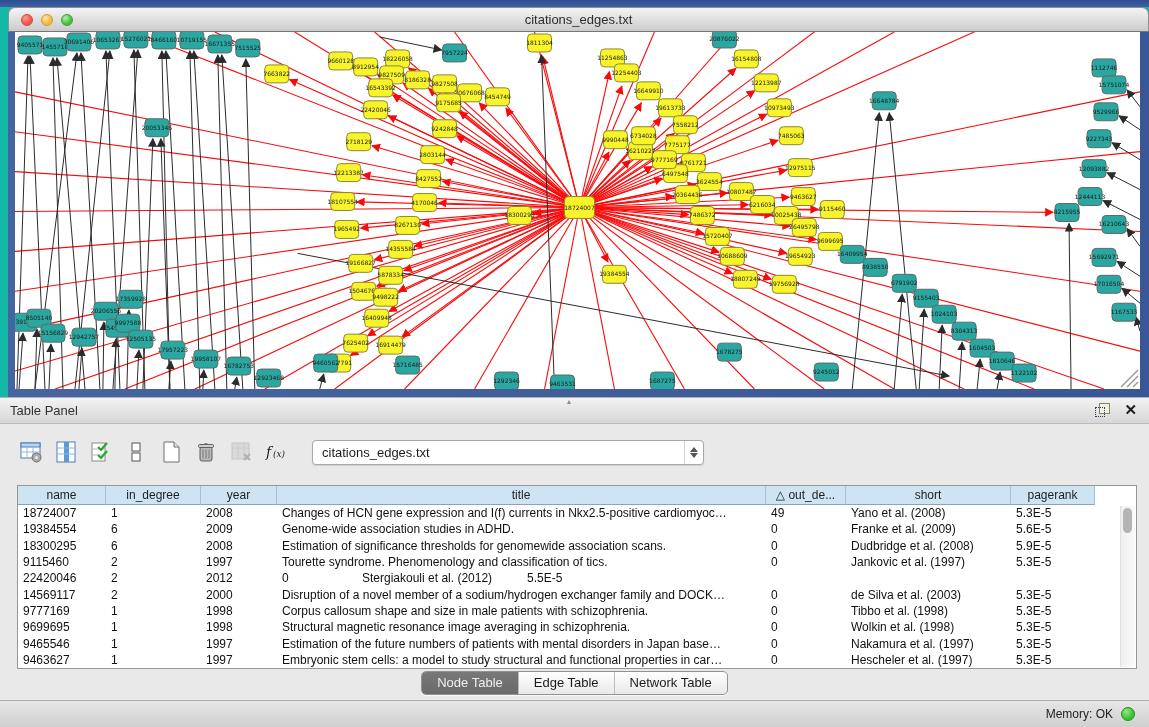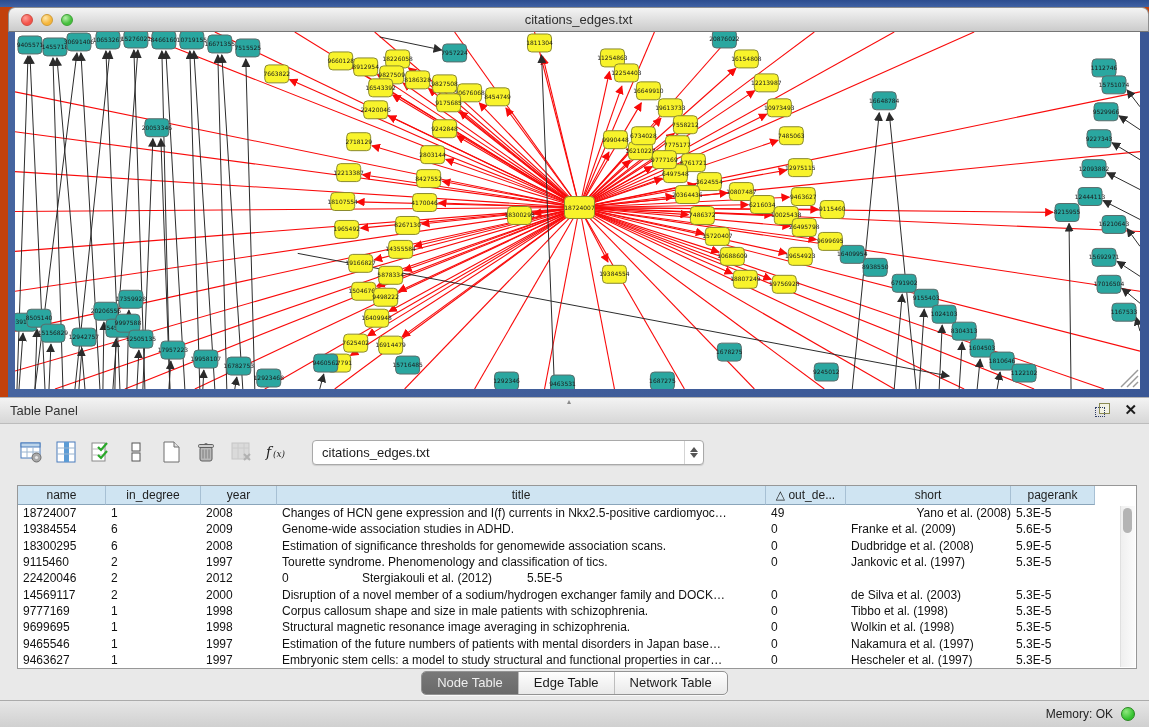--- a/index.html
+++ b/index.html
@@ -1,17 +1,17 @@
 <!DOCTYPE html>
 <html><head>
 <meta charset="utf-8">
 <style>
   html,body{margin:0;padding:0;}
   body{width:1149px;height:727px;font-family:"Liberation Sans",sans-serif;}
-  .screen{position:relative;width:1149px;height:727px;background:#c2410c;overflow:hidden;}
+  .screen{position:relative;width:1149px;height:727px;background:#14b8a6;overflow:hidden;}
 
   
   .blue-top{position:absolute;left:0;top:0;width:1149px;height:7px;background:linear-gradient(#2c4d8f,#3f61a4);}
   .net-frame{position:absolute;left:8px;top:7px;width:1141px;height:390px;}
   .titlebar{position:absolute;left:0;top:0;right:0;height:25px;border-radius:7px 7px 0 0;
     background:linear-gradient(#f4f4f4,#cbcbcb);border:1px solid #8f8f8f;border-bottom:1px solid #767676;box-sizing:border-box;}
   .traffic{position:absolute;left:12px;top:6px;display:flex;gap:8px;}
   .tl{width:12px;height:12px;border-radius:50%;box-sizing:border-box;}
   .tl.red{background:radial-gradient(circle at 35% 30%,#ff9d96,#f4534a 60%);border:1px solid #cf4a40;}
   .tl.yel{background:radial-gradient(circle at 35% 30%,#ffe7a8,#f5b63c 60%);border:1px solid #cf9a34;}
@@ -870,21 +870,21 @@
 
     <div class="table-wrap">
       <div class="t-head" id="t-head"><span class="th" style="width: 88px;">name</span><span class="th" style="width: 95px;">in_degree</span><span class="th" style="width: 76px;">year</span><span class="th" style="width: 489px;">title</span><span class="th" style="width: 80px;">△ out_de...</span><span class="th" style="width: 165px;">short</span><span class="th" style="width: 84px;">pagerank</span></div>
       <div class="t-body" id="t-body">
           <div class="tr">
             <span class="td" style="width: 88px;">18724007</span>
             <span class="td" style="width: 95px;">1</span>
             <span class="td" style="width: 76px;">2008</span>
             <span class="td" style="width: 489px;">Changes of HCN gene expression and I(f) currents in Nkx2.5-positive cardiomyoc…</span>
             <span class="td" style="width: 80px;">49</span>
-            <span class="td" style="width: 165px; text-align: right;">Yano et al. (2008)</span>
+            <span class="td" style="width: 165px;">Yano et al. (2008)</span>
             <span class="td" style="width: 84px;">5.3E-5</span>
           </div>
           <div class="tr">
             <span class="td" style="width: 88px;">19384554</span>
             <span class="td" style="width: 95px;">6</span>
             <span class="td" style="width: 76px;">2009</span>
             <span class="td" style="width: 489px;">Genome-wide association studies in ADHD.</span>
             <span class="td" style="width: 80px;">0</span>
             <span class="td" style="width: 165px;">Franke et al. (2009)</span>
             <span class="td" style="width: 84px;">5.6E-5</span>

